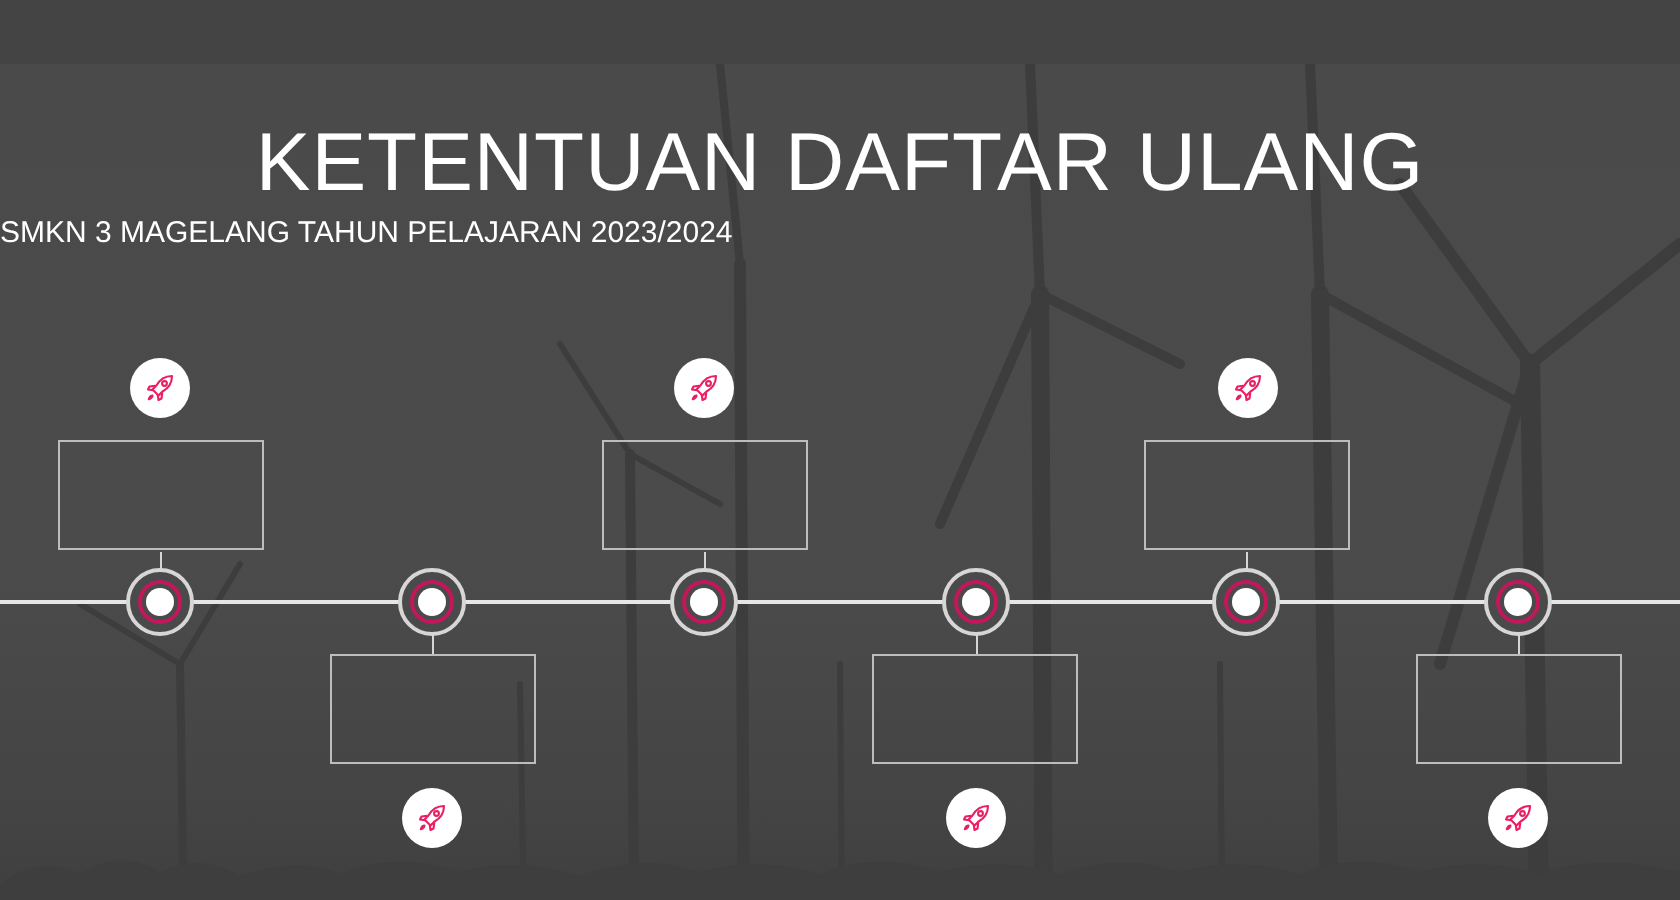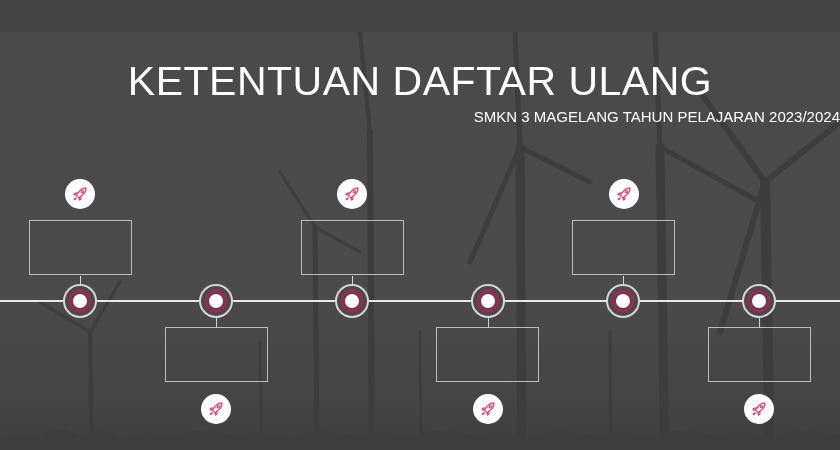--- a/index.html
+++ b/index.html
@@ -9,21 +9,21 @@
       background: linear-gradient(180deg, #4a4a4a 0%, #4b4b4b 55%, #454545 80%, #3c3c3c 100%);
       font-family: "Liberation Sans", sans-serif;
       margin-top: 32px;
     }
     .bg-art { position: absolute; inset: 0; }
     .title {
       position: absolute; left: 0; right: 0; top: 26px; text-align: center;
       color: #ffffff; font-size: 41px; letter-spacing: 0.5px; font-weight: normal;
     }
     .subtitle {
-      position: absolute; left: 0; right: 0; top: 76px; text-align: right;
+      position: absolute; left: 0; right: 0; top: 76px; text-align: left;
       color: #ffffff; font-size: 15px;
     }
     .timeline-line {
       position: absolute; left: 0; width: 840px; top: 268px; height: 2px; background: #e6e6e6;
     }
     .node {
       position: absolute; width: 30px; height: 30px; border-radius: 50%;
       border: 2px solid #d6d6d6; background: #4a4a4a; box-sizing: content-box;
       transform: translate(-50%, -50%);
     }

